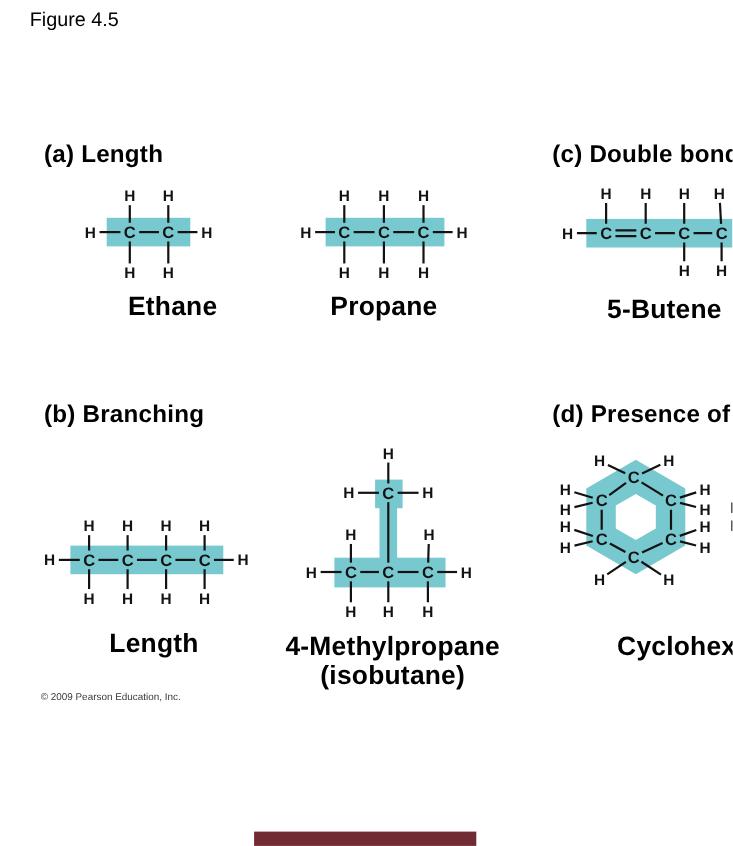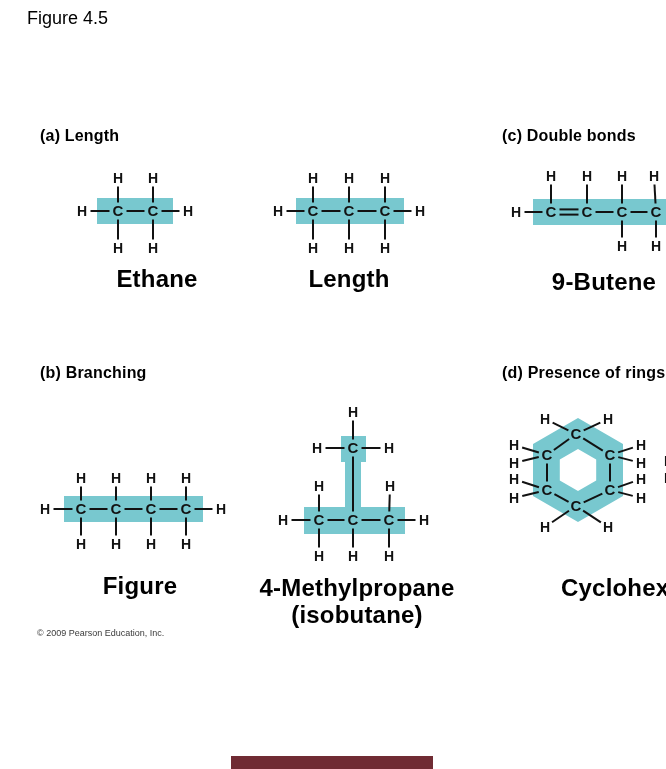--- a/index.html
+++ b/index.html
@@ -1,21 +1,21 @@
 <!DOCTYPE html>
 <html><head>
 <meta charset="utf-8">
 <style>
   html,body{margin:0;padding:0;background:#fff;}
   .canvas{
     position:relative;width:666px;height:769px;background:#ffffff;
     overflow:hidden;font-family:"Liberation Sans",sans-serif;color:#000;padding-left:13px;
   }
   .fig-label{position:absolute;left:27px;top:8px;font-size:18px;white-space:nowrap;}
-  .sec-title{position:absolute;font-size:16px;font-weight:bold;white-space:nowrap;letter-spacing:.2px;}
+  .sec-title{position:absolute;font-size:22px;font-weight:bold;white-space:nowrap;letter-spacing:.2px;}
   .mol-label{position:absolute;font-size:24px;font-weight:bold;white-space:nowrap;transform:translateX(-50%);letter-spacing:.2px;}
   .mol-label.left-anchor{transform:none;}
   .copyright{position:absolute;left:37px;top:628px;font-size:9px;color:#3a3a3a;white-space:nowrap;}
   .bottom-bar{position:absolute;left:231px;top:756px;width:202px;height:13px;}
   svg.mols{position:absolute;left:0;top:0;}
 </style>
 </head>
 <body>
 
 <div class="canvas">
@@ -196,23 +196,23 @@
         <text x="669" y="478" dy="0.36em" text-anchor="middle" font-family="&quot;Liberation Sans&quot;, sans-serif" font-weight="bold" font-size="14" fill="#121212">H</text>
       </g>
     </svg>
 
   <div class="sec-title" style="left:40px;top:127px">(a) Length</div>
   <div class="sec-title" style="left:502px;top:127px">(c) Double bonds</div>
   <div class="sec-title" style="left:40px;top:364px">(b) Branching</div>
   <div class="sec-title" style="left:502px;top:364px">(d) Presence of rings</div>
 
   <div class="mol-label" style="left:157px;top:265px">Ethane</div>
-  <div class="mol-label" style="left:349px;top:265px">Length</div>
-  <div class="mol-label" style="left:604px;top:268px">9-Butene</div>
-  <div class="mol-label" style="left:140px;top:572px">Figure</div>
+  <div class="mol-label" style="left:349px;top:265px">Propane</div>
+  <div class="mol-label" style="left:604px;top:268px">5-Butene</div>
+  <div class="mol-label" style="left:140px;top:572px">Length</div>
   <div class="mol-label" style="left:357px;top:574px">4-Methylpropane</div>
   <div class="mol-label" style="left:357px;top:601px">(isobutane)</div>
   <div class="mol-label left-anchor" style="left:561px;top:574px">Cyclohexane</div>
 
   <div class="copyright">© 2009 Pearson Education, Inc.</div>
 
   <div class="bottom-bar" style="background: rgb(112, 43, 51);"></div>
 </div>
 
 </body></html>

